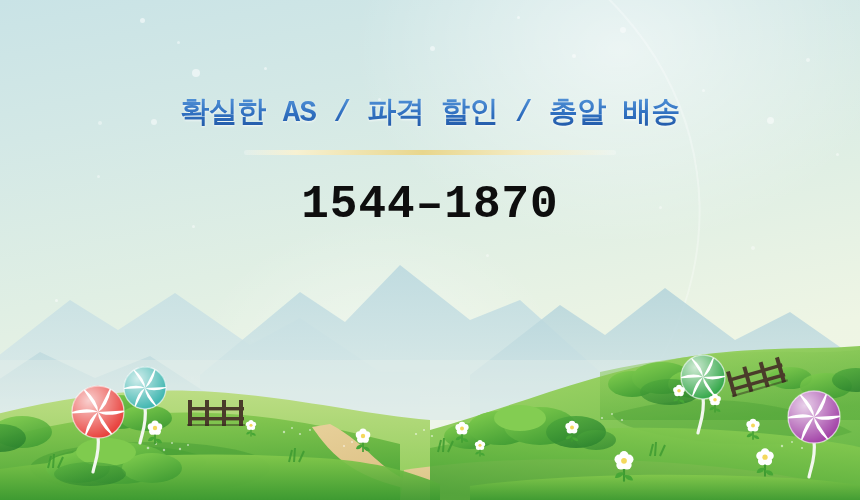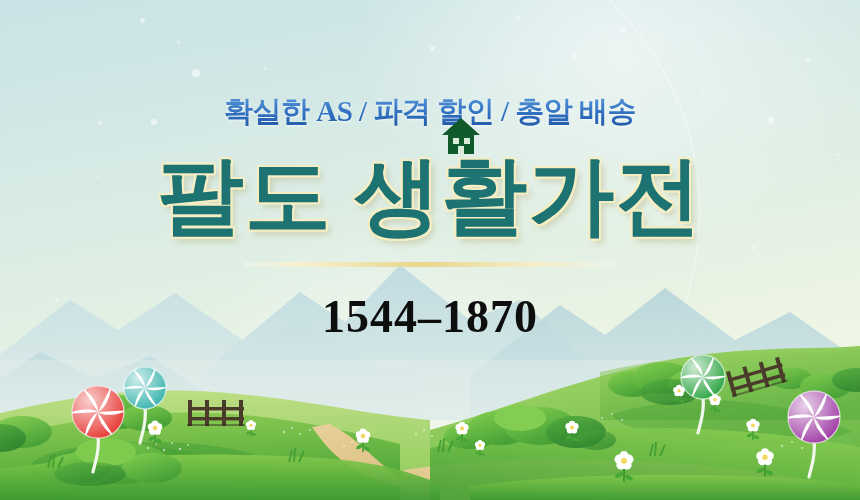--- a/index.html
+++ b/index.html
@@ -5,21 +5,21 @@
   html, body {
     margin: 0;
     padding: 0;
     background: #ffffff;
   }
   #banner {
     position: relative;
     width: 860px;
     height: 500px;
     overflow: hidden;
-    font-family: Liberation Serif, serif;
+    font-family: Liberation Mono, monospace;
     background: linear-gradient(170deg, #c9e3e6 0%, #d3e8e6 22%, #e0efe4 48%, #eef5e4 72%, #f2f6e4 100%);
   }
   
   .glow {
     position: absolute;
     border-radius: 50%;
     pointer-events: none;
   }
   .glow-a {
     width: 760px; height: 560px;
@@ -522,26 +522,17 @@
         <circle cx="3.71" cy="-5.21" r="3.6" fill="#ffffff"></circle>
         <circle cx="2.29" cy="-0.84" r="3.6" fill="#ffffff"></circle>
         <circle cx="-2.29" cy="-0.84" r="3.6" fill="#ffffff"></circle>
         <circle cx="-3.71" cy="-5.21" r="3.6" fill="#ffffff"></circle>
         <circle cx="0" cy="-4" r="2.2" fill="#f4d85c"></circle>
       </g>
     </svg>
 
   <div class="textwrap">
     <div class="tagline">확실한 AS / 파격 할인 / 총알 배송</div>
-    <div class="titleline">
-      <svg class="house-icon" viewBox="0 0 42 40" xmlns="http://www.w3.org/2000/svg">
-        <path d="M21 2 L40 19 L34 19 L34 38 L8 38 L8 19 L2 19 Z" fill="#115a2b"></path>
-        <rect x="13" y="22" width="6" height="6" fill="#d8ecd8"></rect>
-        <rect x="24" y="22" width="6" height="6" fill="#d8ecd8"></rect>
-        <rect x="18" y="30" width="6" height="8" fill="#d8ecd8"></rect>
-      </svg>
-      <span>팔도 생활가전</span>
-    </div>
     <div class="divider"></div>
     <div class="phone">1544–1870</div>
   </div>
 
 </div>
 
 </body></html>

